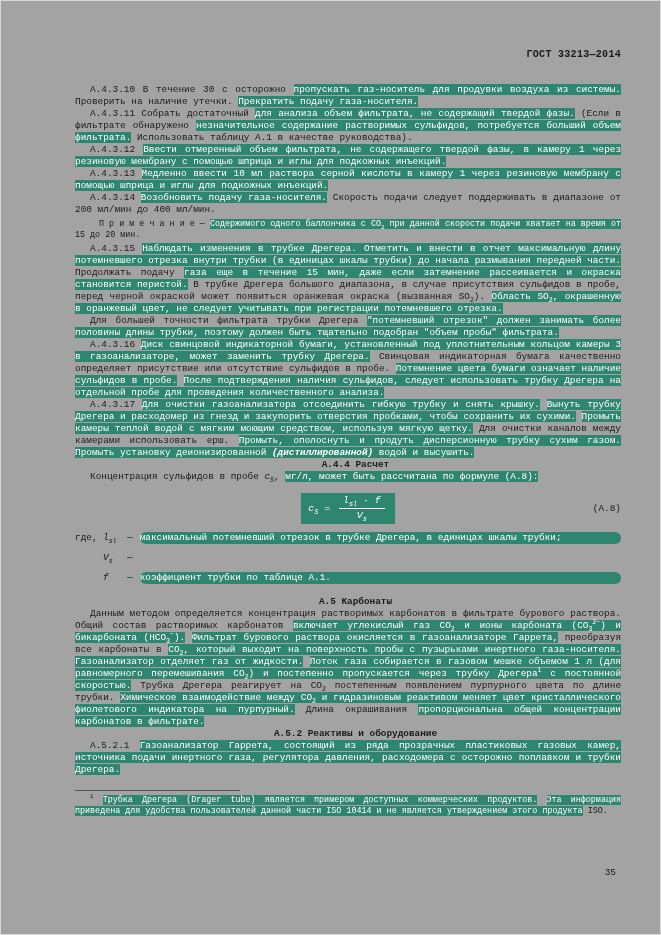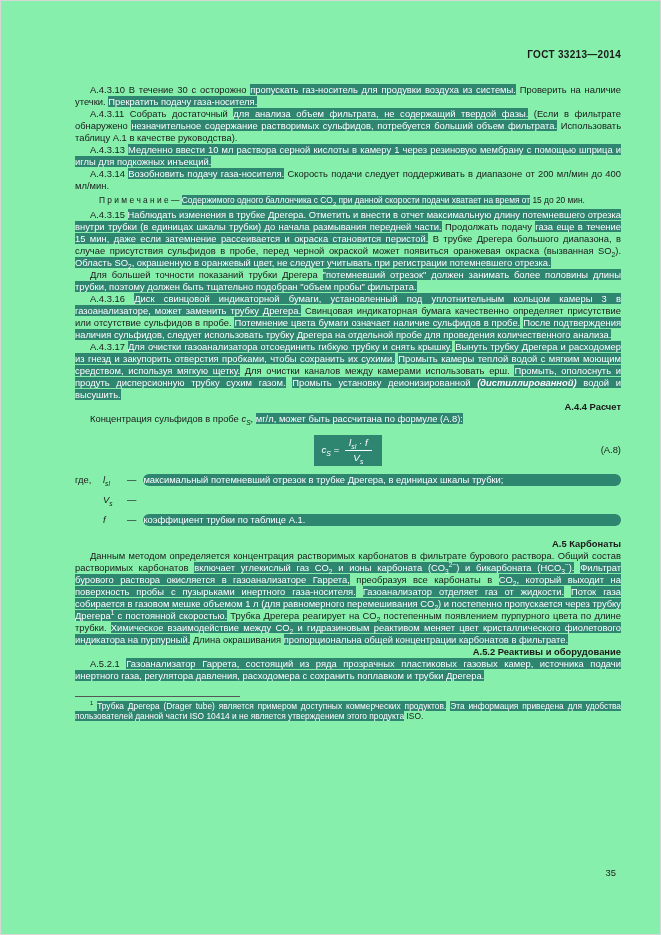--- a/index.html
+++ b/index.html
@@ -1,37 +1,38 @@
 <!DOCTYPE html>
 <html style="--hl: #2E8570; --hlt: #FFFFFF;"><head>
 <meta charset="utf-8">
 <style>
   * { box-sizing: border-box; }
   html, body { margin: 0; padding: 0; }
   body { background: #ededed; font-family: "Liberation Sans", sans-serif; }
 
   .page {
     width: 661px; height: 935px; margin: 0 auto;
-    background: #86efac; position: relative; overflow: hidden;
+    background: #a3a3a3; position: relative; overflow: hidden;
     color: #1a1a1a;
     border: 1px solid #d7d7d7;
+    font-family: Liberation Mono, monospace;
   }
   .content { position: absolute; left: 74px; top: 48px; width: 546px; }
 
   .doc-header {
     text-align: right; font-weight: bold; font-size: 10px;
     letter-spacing: 0.3px; margin-bottom: 24px;
   }
 
   p { margin: 0; }
   .body, .heading {
     font-size: 9.4px; line-height: 12px;
     text-align: justify; text-indent: 15px;
   }
-  .heading { font-weight: bold; text-align: right; }
+  .heading { font-weight: bold; text-align: center; }
   .sp { margin-top: 12px; }
 
   .note {
     font-size: 8.4px; line-height: 10.6px;
     text-align: justify; text-indent: 24px; margin: 3px 0;
   }
 
   .hl { background: var(--hl, #2e8570); color: var(--hlt, #ffffff); } .i { font-style: italic; }
   .bi { font-weight: bold; font-style: italic; }
   sub, sup { font-size: 70%; line-height: 0; }
@@ -65,25 +66,26 @@
 </head>
 <body>
 
 <div class="page">
   <div class="content">
     <div class="doc-header">ГОСТ 33213—2014</div>
 
     <div>
         <p class="body"><span>А.4.3.10 В течение 30 с осторожно </span><span class="hl">пропускать газ-носитель для продувки воздуха из системы.</span><span> Проверить на наличие утечки. </span><span class="hl">Прекратить подачу газа-носителя.</span></p>
         <p class="body"><span>А.4.3.11 Собрать достаточный </span><span class="hl">для анализа объем фильтрата, не содержащий твердой фазы.</span><span> (Если в фильтрате обнаружено </span><span class="hl">незначительное содержание растворимых сульфидов, потребуется больший объем фильтрата.</span><span> Использовать таблицу А.1 в качестве руководства).</span></p>
+        <p class="body"><span>А.4.3.12 </span><span class="hl">Ввести отмеренный объем фильтрата, не содержащего твердой фазы, в камеру 1 через резиновую мембрану с помощью шприца и иглы для подкожных инъекций.</span></p>
         <p class="body"><span>А.4.3.13 </span><span class="hl">Медленно ввести 10 мл раствора серной кислоты в камеру 1 через резиновую мембрану с помощью шприца и иглы для подкожных инъекций.</span></p>
         <p class="body"><span>А.4.3.14 </span><span class="hl">Возобновить подачу газа-носителя.</span><span> Скорость подачи следует поддерживать в диапазоне от 200 мл/мин до 400 мл/мин.</span></p>
         <p class="note"><span>П р и м е ч а н и е — </span><span class="hl">Содержимого одного баллончика с CO<sub>2</sub> при данной скорости подачи хватает на время от</span><span> 15 до 20 мин.</span></p>
         <p class="body"><span>А.4.3.15 </span><span class="hl">Наблюдать изменения в трубке Дрегера. Отметить и внести в отчет максимальную длину потемневшего отрезка внутри трубки (в единицах шкалы трубки) до начала размывания передней части.</span><span> Продолжать подачу </span><span class="hl">газа еще в течение 15 мин, даже если затемнение рассеивается и окраска становится перистой.</span><span> В трубке Дрегера большого диапазона, в случае присутствия сульфидов в пробе, перед черной окраской может появиться оранжевая окраска (вызванная SO<sub>2</sub>). </span><span class="hl">Область SO<sub>2</sub>, окрашенную в оранжевый цвет, не следует учитывать при регистрации потемневшего отрезка.</span></p>
-        <p class="body"><span>Для большей точности показаний трубки Дрегера </span><span class="hl">"потемневший отрезок" должен занимать более половины длины трубки, поэтому должен быть тщательно подобран "объем пробы" фильтрата.</span></p>
+        <p class="body"><span>Для большей точности фильтрата трубки Дрегера </span><span class="hl">"потемневший отрезок" должен занимать более половины длины трубки, поэтому должен быть тщательно подобран "объем пробы" фильтрата.</span></p>
         <p class="body"><span>А.4.3.16 </span><span class="hl">Диск свинцовой индикаторной бумаги, установленный под уплотнительным кольцом камеры 3 в газоанализаторе, может заменить трубку Дрегера.</span><span> Свинцовая индикаторная бумага качественно определяет присутствие или отсутствие сульфидов в пробе. </span><span class="hl">Потемнение цвета бумаги означает наличие сульфидов в пробе.</span><span> </span><span class="hl">После подтверждения наличия сульфидов, следует использовать трубку Дрегера на отдельной пробе для проведения количественного анализа.</span></p>
         <p class="body"><span>А.4.3.17 </span><span class="hl">Для очистки газоанализатора отсоединить гибкую трубку и снять крышку.</span><span> </span><span class="hl">Вынуть трубку Дрегера и расходомер из гнезд и закупорить отверстия пробками, чтобы сохранить их сухими.</span><span> </span><span class="hl">Промыть камеры теплой водой с мягким моющим средством, используя мягкую щетку.</span><span> Для очистки каналов между камерами использовать ерш. </span><span class="hl">Промыть, ополоснуть и продуть дисперсионную трубку сухим газом.</span><span> </span><span class="hl">Промыть установку деионизированной </span><span class="hl bi">(дистиллированной)</span><span class="hl"> водой и высушить.</span></p>
         <p class="heading"><span>А.4.4 Расчет</span></p>
         <p class="body"><span>Концентрация сульфидов в пробе </span><span class="i">c<sub>S</sub></span><span>, </span><span class="hl">мг/л, может быть рассчитана по формуле (А.8):</span></p>
         <div class="formula-row"><span class="formula hl"><span>c<sub>S</sub></span> = <span class="frac"><span class="num">l<sub>sl</sub> · f</span><span class="den">V<sub>s</sub></span></span></span><span class="formula-number">(А.8)</span></div>
         <div class="where">
           <div class="where-row">
             <span class="where-lead">где,</span>
             <span class="where-term">l<sub>sl</sub></span>
             <span class="where-dash">—</span>
@@ -97,21 +99,21 @@
           <div class="where-row">
             <span class="where-lead"></span>
             <span class="where-term">f</span>
             <span class="where-dash">—</span>
             <span class="where-desc hl">коэффициент трубки по таблице А.1.</span>
           </div>
         </div>
         <p class="heading sp"><span>А.5 Карбонаты</span></p>
         <p class="body"><span>Данным методом определяется концентрация растворимых карбонатов в фильтрате бурового раствора. Общий состав растворимых карбонатов </span><span class="hl">включает углекислый газ CO<sub>2</sub> и ионы карбоната (CO<sub>3</sub><sup>2−</sup>) и бикарбоната (HCO<sub>3</sub><sup>−</sup>).</span><span> </span><span class="hl">Фильтрат бурового раствора окисляется в газоанализаторе Гаррета,</span><span> преобразуя все карбонаты в </span><span class="hl">CO<sub>2</sub>, который выходит на поверхность пробы с пузырьками инертного газа-носителя.</span><span> </span><span class="hl">Газоанализатор отделяет газ от жидкости.</span><span> </span><span class="hl">Поток газа собирается в газовом мешке объемом 1 л (для равномерного перемешивания CO<sub>2</sub>) и постепенно пропускается через трубку Дрегера<sup>1</sup> с постоянной скоростью.</span><span> Трубка Дрегера реагирует на CO<sub>2</sub> постепенным появлением пурпурного цвета по длине трубки. </span><span class="hl">Химическое взаимодействие между CO<sub>2</sub> и гидразиновым реактивом меняет цвет кристаллического фиолетового индикатора на пурпурный.</span><span> Длина окрашивания </span><span class="hl">пропорциональна общей концентрации карбонатов в фильтрате.</span></p>
         <p class="heading"><span>А.5.2 Реактивы и оборудование</span></p>
-        <p class="body"><span>А.5.2.1 </span><span class="hl">Газоанализатор Гаррета, состоящий из ряда прозрачных пластиковых газовых камер, источника подачи инертного газа, регулятора давления, расходомера с сохранить поплавком и трубки Дрегера.</span></p>
+        <p class="body"><span>А.5.2.1 </span><span class="hl">Газоанализатор Гаррета, состоящий из ряда прозрачных пластиковых газовых камер, источника подачи инертного газа, регулятора давления, расходомера с осторожно поплавком и трубки Дрегера.</span></p>
       </div>
 
     <div class="footnote">
       <div class="footnote-rule"></div>
       <p><span><sup>1</sup> </span><span class="hl">Трубка Дрегера (Drager tube) является примером доступных коммерческих продуктов.</span><span> </span><span class="hl">Эта информация приведена для удобства пользователей данной части ISO 10414 и не является утверждением этого продукта</span><span> ISO.</span></p>
     </div>
   </div>
 
   <div class="page-number">35</div>
 </div>

